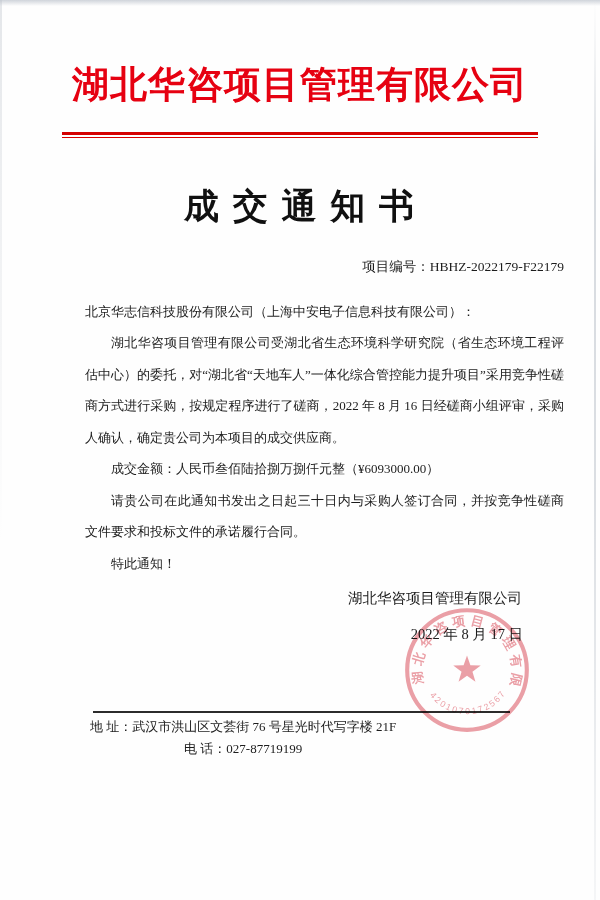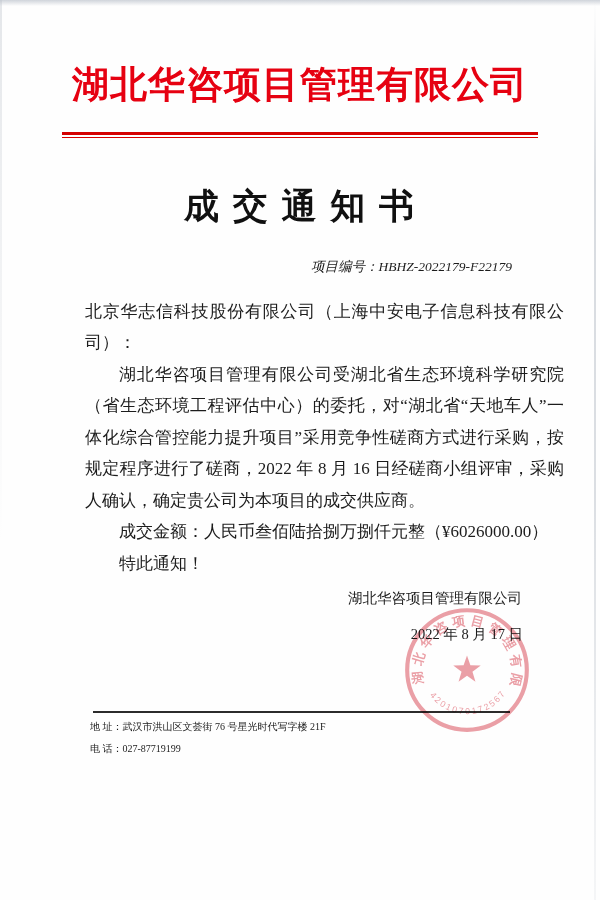--- a/index.html
+++ b/index.html
@@ -25,33 +25,33 @@
   .rule{margin:25px auto 0;width:476px;}
   .rule-thick{height:3px;background:#d40000;}
   .rule-thin{height:1px;background:#d40000;margin-top:2px;}
 
   .doc-title{
     margin:45px 0 0;text-align:center;
     font-family:"Liberation Sans","DejaVu Sans",sans-serif;
     font-size:35px;font-weight:bold;color:#101010;letter-spacing:2px;
   }
 
-  .meta{margin-top:20px;text-align:right;padding-right:88px;
-    font-size:13.5px;line-height:33px;color:#1c1c1c;font-style:italic;}
+  .meta{margin-top:20px;text-align:right;padding-right:36px;
+    font-size:13.5px;line-height:33px;color:#1c1c1c;}
 
-  .body-text{margin:13px 36px 0 85px;font-size:17px;line-height:31.5px;
+  .body-text{margin:13px 36px 0 85px;font-size:13px;line-height:31.5px;
     text-align:justify;color:#1c1c1c;}
   .body-text p{margin:0;}
   .indent{text-indent:2em;}
 
   .sig-company{text-align:right;padding-right:78px;font-size:14.5px;margin-top:10px;color:#1c1c1c;}
   .sig-date{text-align:right;padding-right:77px;font-size:14.5px;margin-top:17px;color:#1c1c1c;}
 
   .footer-rule{position:absolute;left:93px;top:711px;width:417px;height:2px;background:#2b2b2b;}
-  .footer{position:absolute;left:90px;top:716px;font-size:10px;line-height:22px;color:#1c1c1c;}
+  .footer{position:absolute;left:90px;top:716px;font-size:13px;line-height:22px;color:#1c1c1c;text-align:center;}
 
   .stamp{position:absolute;left:401px;top:604px;width:132px;height:132px;
     mix-blend-mode:multiply;opacity:.8;}
 </style>
 </head>
 <body>
 
 <div>
   <div class="scan-top"></div>
   <div class="scan-left"></div>
@@ -66,21 +66,22 @@
 
   <h2 class="doc-title">成 交 通 知 书</h2>
 
   <div class="meta">
     <div><span>项目编号：</span><span>HBHZ-2022179-F22179</span></div>
   </div>
 
   <div class="body-text">
     <p>北京华志信科技股份有限公司（上海中安电子信息科技有限公司）：</p>
     <p class="indent">湖北华咨项目管理有限公司受湖北省生态环境科学研究院（省生态环境工程评估中心）的委托，对“湖北省“天地车人”一体化综合管控能力提升项目”采用竞争性磋商方式进行采购，按规定程序进行了磋商，2022 年 8 月 16 日经磋商小组评审，采购人确认，确定贵公司为本项目的成交供应商。</p>
-    <p class="indent"><span>成交金额：</span><span>人民币叁佰陆拾捌万捌仟元整（¥6026000.00）</span></p>
+    <p class="indent"><span>成交金额：</span><span>人民币叁佰陆拾捌万捌仟元整（¥6093000.00）</span></p>
+    <p class="indent">请贵公司在此通知书发出之日起三十日内与采购人签订合同，并按竞争性磋商文件要求和投标文件的承诺履行合同。</p>
     <p class="indent">特此通知！</p>
   </div>
 
   <div class="sig-company">湖北华咨项目管理有限公司</div>
   <div class="sig-date">2022 年 8 月 17 日</div>
 
   <div class="footer-rule"></div>
   <div class="footer">
     <div><span>地  址：</span><span>武汉市洪山区文荟街 76 号星光时代写字楼 21F</span></div>
     <div><span>电  话：</span><span>027-87719199</span></div>

